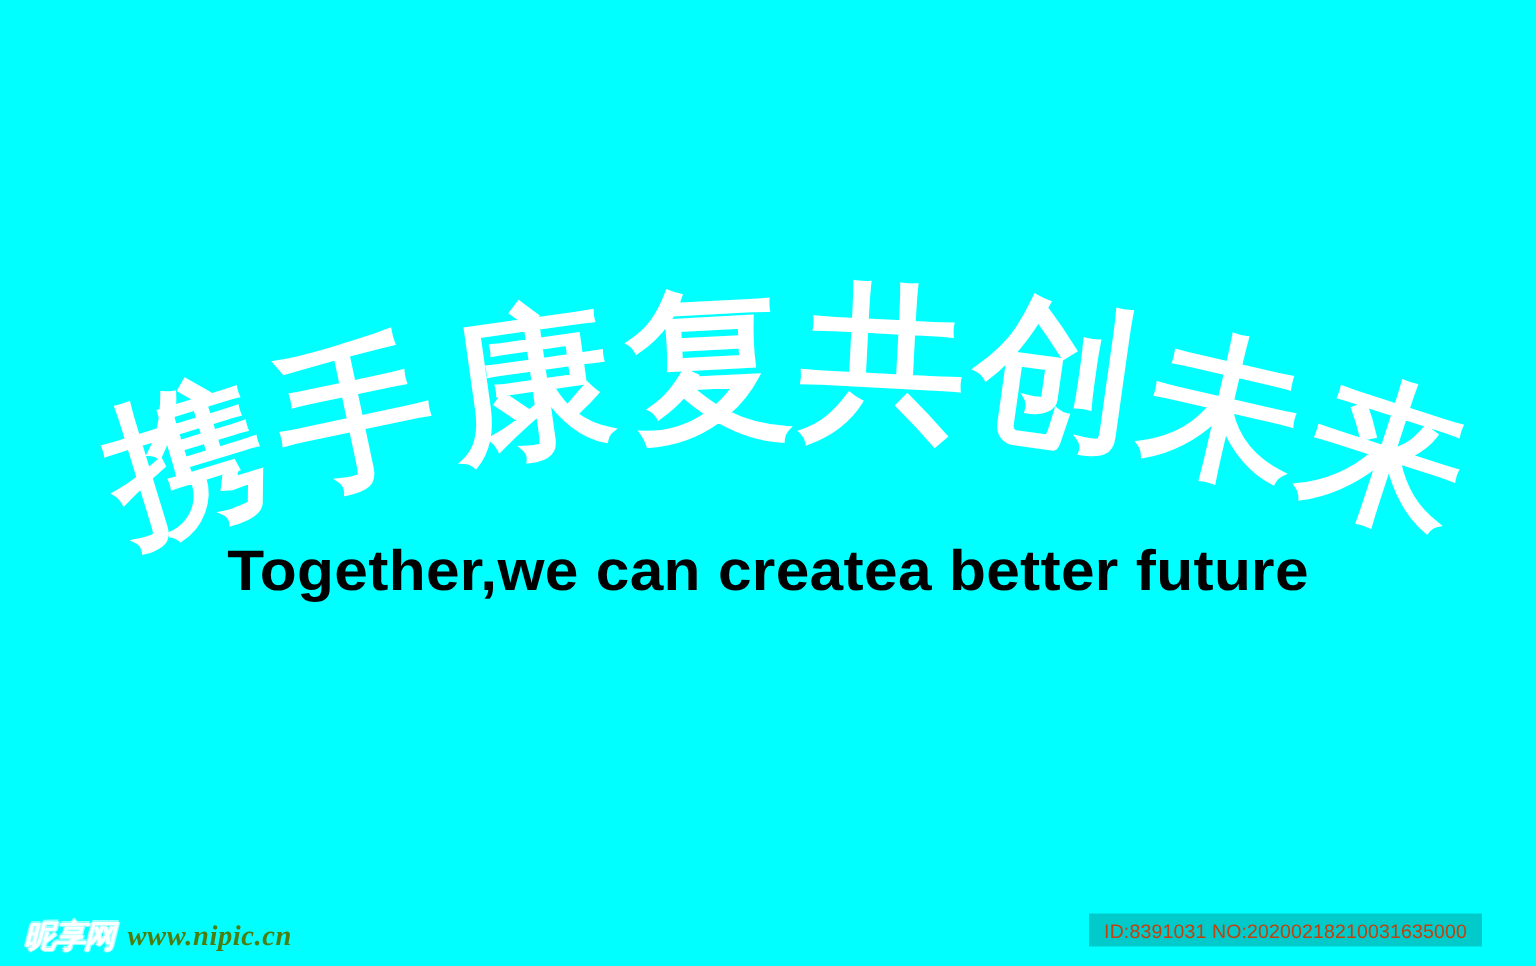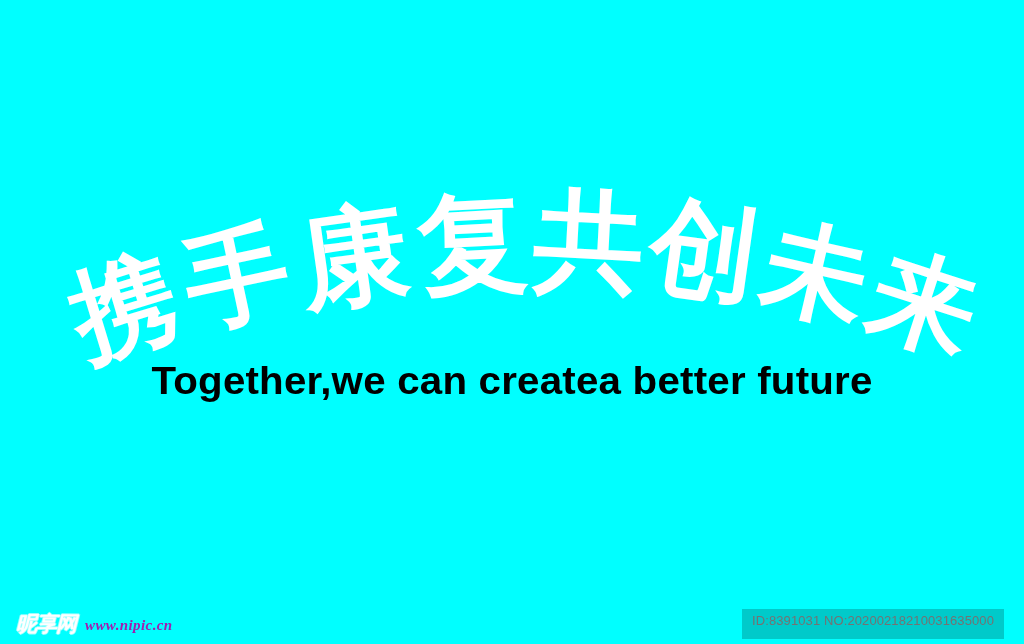--- a/index.html
+++ b/index.html
@@ -91,35 +91,35 @@
     line-height: 24px;
     font-style: italic;
     letter-spacing: -1px;
     text-shadow:
        1px 0 0 rgba(180,255,255,.85),
       -1px 0 0 rgba(180,255,255,.85),
        0 1px 0 rgba(180,255,255,.85),
        0 -1px 0 rgba(180,255,255,.85);
   }
   #wm-url {
-    color: #a21caf;
+    color: #4d7c0f;
     font-family: "Liberation Serif", "DejaVu Serif", serif;
     font-style: italic;
     font-weight: 700;
-    font-size: 15px;
+    font-size: 19px;
     line-height: 22px;
     letter-spacing: 0.4px;
   }
   #wm-id {
     position: absolute;
-    right: 20px;
+    right: 36px;
     top: 5px;
-    padding: 4px 10px 10px 10px;
+    padding: 4px 10px 2px 10px;
     background: rgba(0, 128, 128, 0.42);
-    color: #737373;
+    color: #c2410c;
     font-family: "Liberation Sans", "DejaVu Sans", sans-serif;
     font-weight: 400;
     font-size: 13px;
     line-height: 16px;
     white-space: nowrap;
     letter-spacing: 0.1px;
   }
 </style>
 </head>
 <body>

